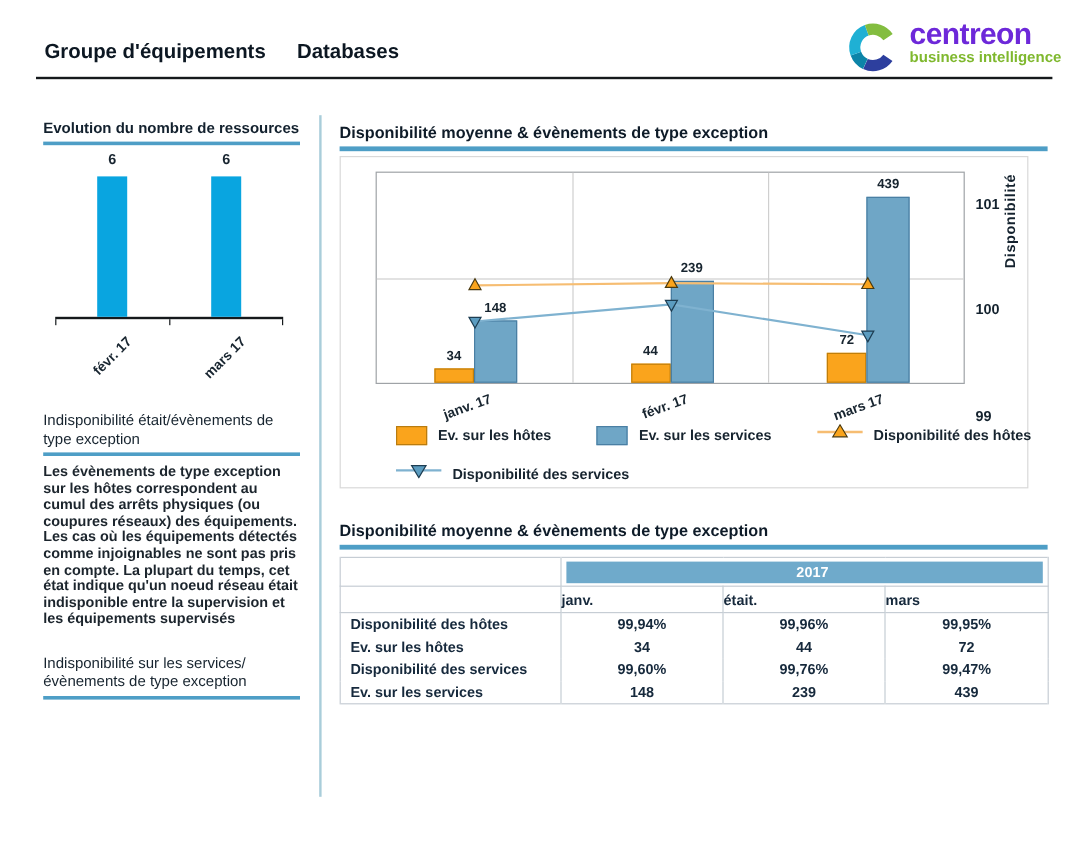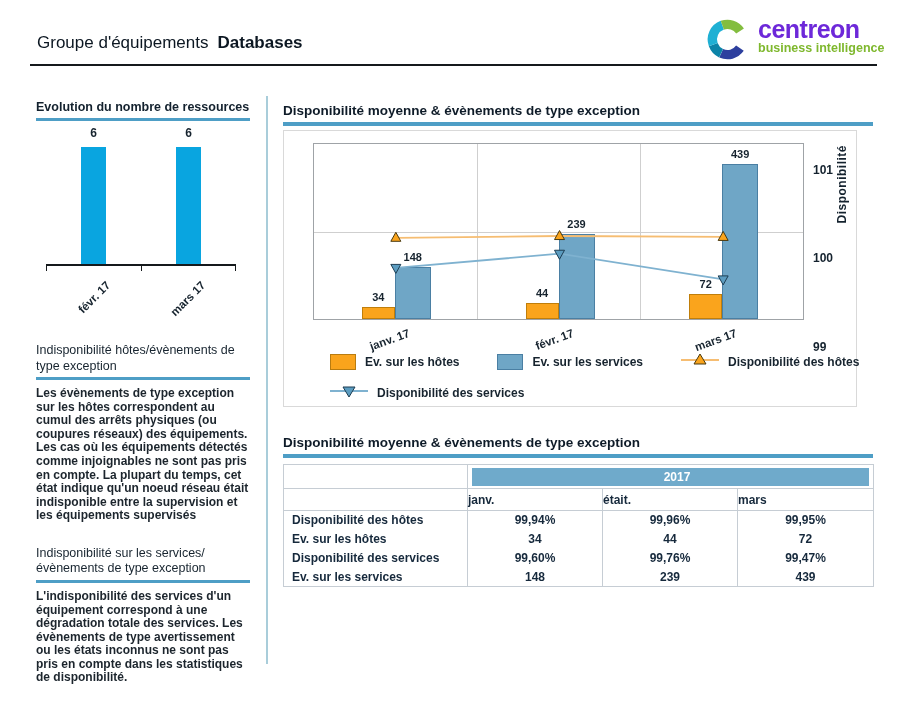--- a/index.html
+++ b/index.html
@@ -2,22 +2,22 @@
 <html><head>
 <meta charset="utf-8">
 <style>
   * { margin:0; padding:0; box-sizing:border-box; }
   html,body { background:#e9e9e9; }
   body { font-family:"Liberation Sans","DejaVu Sans",sans-serif; }
   .page { position:relative; width:907px; height:701px; background:#fff; overflow:hidden; margin:0 auto; }
 
   
   .hdr-title { position:absolute; left:37px; top:33px; font-size:17px; color:#0c1722; white-space:nowrap; }
-  .hdr-title .pfx { font-weight:400; }
-  .hdr-title .emp { font-weight:800; margin-left:9px; }
+  .hdr-title .pfx { font-weight:700; }
+  .hdr-title .emp { font-weight:800; margin-left:26px; }
   .logo { position:absolute; left:704px; top:16px; display:flex; align-items:flex-start; gap:7px; }
   .logo-text .brand { font-size:25px; font-weight:700; color:#6d28d9; line-height:1.05; letter-spacing:-0.5px; }
   .logo-text .tagline { font-size:12.5px; font-weight:700; color:#7fb82e; line-height:1.1; }
   .hdr-rule { position:absolute; left:30px; top:64px; width:847px; height:2px; background:#15191c; }
 
   
   .col-divider { position:absolute; left:266px; top:96px; width:2px; height:568px; background:#a9cdda; }
 
   
   .sidebar { position:absolute; left:36px; top:100px; width:214px; color:#17242f; }
@@ -103,25 +103,24 @@
         <div class="res-tick" style="left:189px"></div>
       <div class="res-bar" style="left: 35px; height: 117px; background: rgb(9, 165, 224);"></div>
           <div class="res-bar-label" style="left: 27.5px; bottom: 124px;">6</div>
           <div class="res-bar" style="left: 130px; height: 117px; background: rgb(9, 165, 224);"></div>
           <div class="res-bar-label" style="left: 122.5px; bottom: 124px;">6</div>
         </div>
       <div class="res-xlabel" style="left:4px">févr. 17</div>
       <div class="res-xlabel" style="left:99px">mars 17</div>
     </div>
 
-    <div class="sb-h">Indisponibilité  hôtes/évènements de type exception</div>
+    <div class="sb-h">Indisponibilité  était/évènements de type exception</div>
     <div class="sb-p">Les évènements de type exception sur les hôtes correspondent au cumul des arrêts physiques (ou coupures réseaux) des équipements. Les cas où les équipements détectés comme injoignables ne sont pas pris en compte. La plupart du temps, cet état indique qu'un noeud réseau était indisponible entre la supervision et les équipements supervisés</div>
 
     <div class="sb-h" style="margin-top:23px">Indisponibilité sur les services/ évènements de type exception</div>
-    <div class="sb-p">L'indisponibilité des services d'un équipement correspond à une dégradation totale des services. Les évènements de type avertissement ou les états inconnus ne sont pas pris en compte dans les statistiques de disponibilité.</div>
   </div>
 
   <div class="main">
     <div class="m-title">Disponibilité moyenne &amp; évènements de type exception</div>
 
     <div class="chart-box">
       <div class="main-plot">
         <div class="grid-v" style="left:33.333%"></div>
         <div class="grid-v" style="left:66.667%"></div>
         <div class="grid-h"></div>

